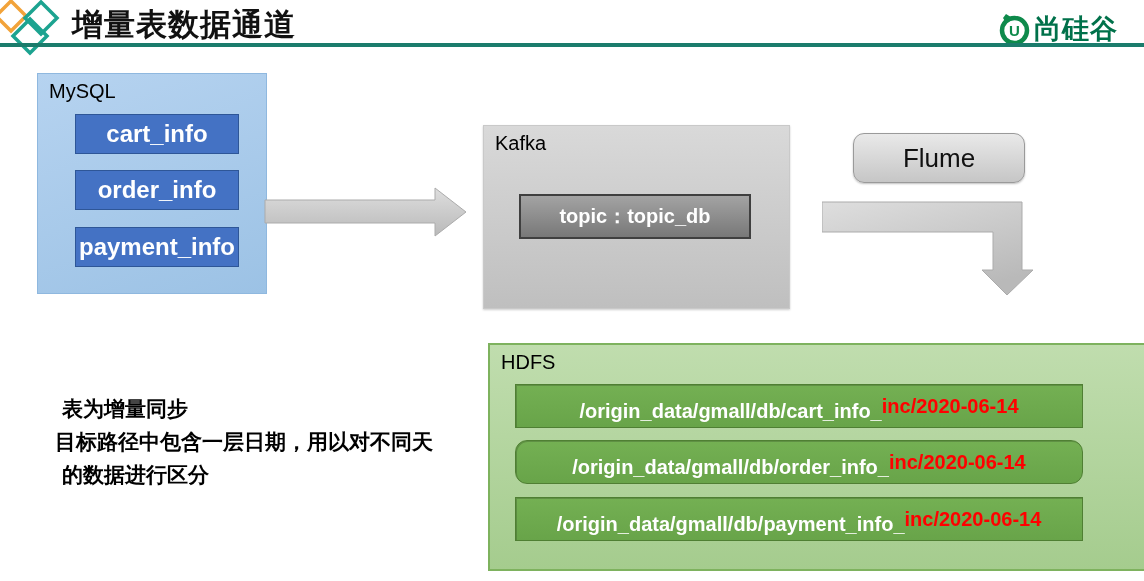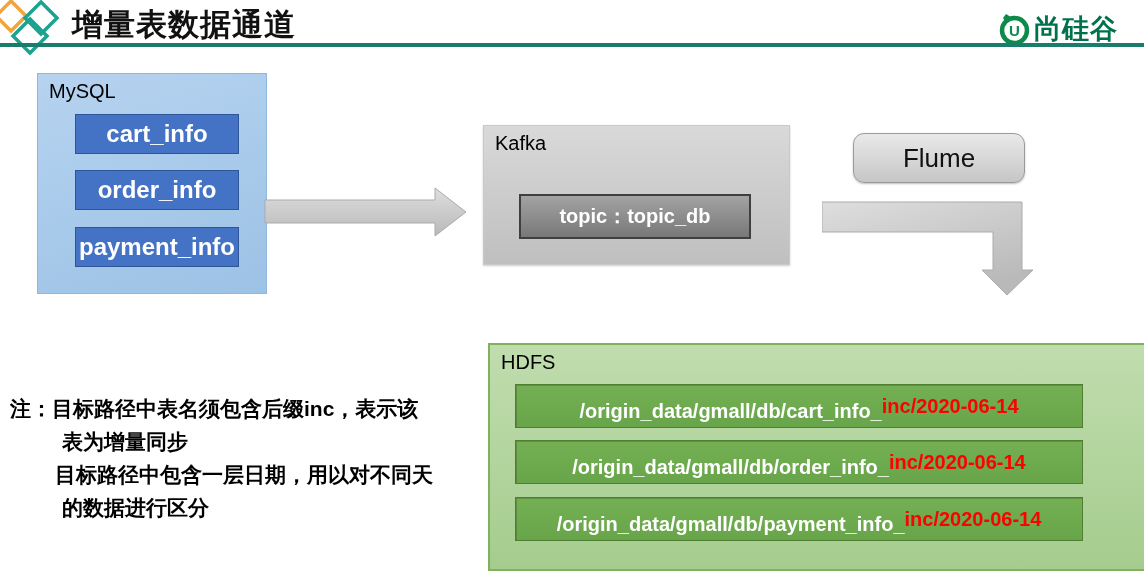--- a/index.html
+++ b/index.html
@@ -44,21 +44,21 @@
     display:flex; align-items:center; justify-content:center;
     font-size:26px; color:#111;
   }
   .pill.maxwell { left:290px; top:135px; width:145px; height:48px; }
   .pill.flume   { left:853px; top:133px; width:172px; height:50px; }
 
   .arrow-svg { position:absolute; }
 
   
   .kafka-panel {
-    position:absolute; left:483px; top:125px; width:307px; height:140px;
+    position:absolute; left:483px; top:125px; width:307px; height:184px;
     background:linear-gradient(#D9D9D9,#BFBFBF);
     border:1px solid #C9C9C9; box-shadow:0 1px 2px rgba(0,0,0,0.2);
   }
   .topic-box {
     position:absolute; left:35px; top:68px; width:232px; height:45px;
     background:linear-gradient(#A3A3A3,#787878);
     border:2px solid #3F3F3F;
     display:flex; align-items:center; justify-content:center;
     color:#fff; font-size:20px; font-weight:bold;
   }
@@ -70,21 +70,21 @@
     border:2px solid #7EB25E;
   }
   .hdfs-bar {
     position:absolute; left:25px; width:568px; height:44px;
     background:linear-gradient(#74B053,#68A449);
     border:1px solid #4F7F33; box-shadow:inset 1px 1px 0 rgba(0,0,0,0.18);
     display:flex; align-items:center; justify-content:center;
     font-size:20px; font-weight:bold; white-space:nowrap;
   }
   .hdfs-bar.b0 { top:39px; }
-  .hdfs-bar.b1 { top:95px; }
+  .hdfs-bar.b1 { top:95px;border-radius:12px; }
   .hdfs-bar.b2 { top:152px; }
   .path-white { color:#FFFFFF;margin-top:10px; }
   .path-red { color:#FF0000; }
 
   
   .note { position:absolute; left:10px; top:392px; width:478px; font-size:21px; color:#000; font-weight:600; }
   .note-line { line-height:33px; white-space:nowrap; }
   .note-line.ind-a { margin-left:52px; }
   .note-line.ind-b { margin-left:45px; }
 </style>
@@ -158,19 +158,18 @@
       <span class="path-white">/origin_data/gmall/db/order_info_</span>
         <span class="path-red">inc/2020-06-14</span>
     </div>
     <div class="hdfs-bar b2">
       <span class="path-white">/origin_data/gmall/db/payment_info_</span>
         <span class="path-red">inc/2020-06-14</span>
     </div>
   </div>
 
   <div class="note">
-    <div class="note-line">注：目标路径中表名须包含后缀inc，表示该</div>
     <div class="note-line ind-a">表为增量同步</div>
     <div class="note-line ind-b">目标路径中包含一层日期，用以对不同天</div>
     <div class="note-line ind-a">的数据进行区分</div>
   </div>
 
 </div>
 
 </body></html>

